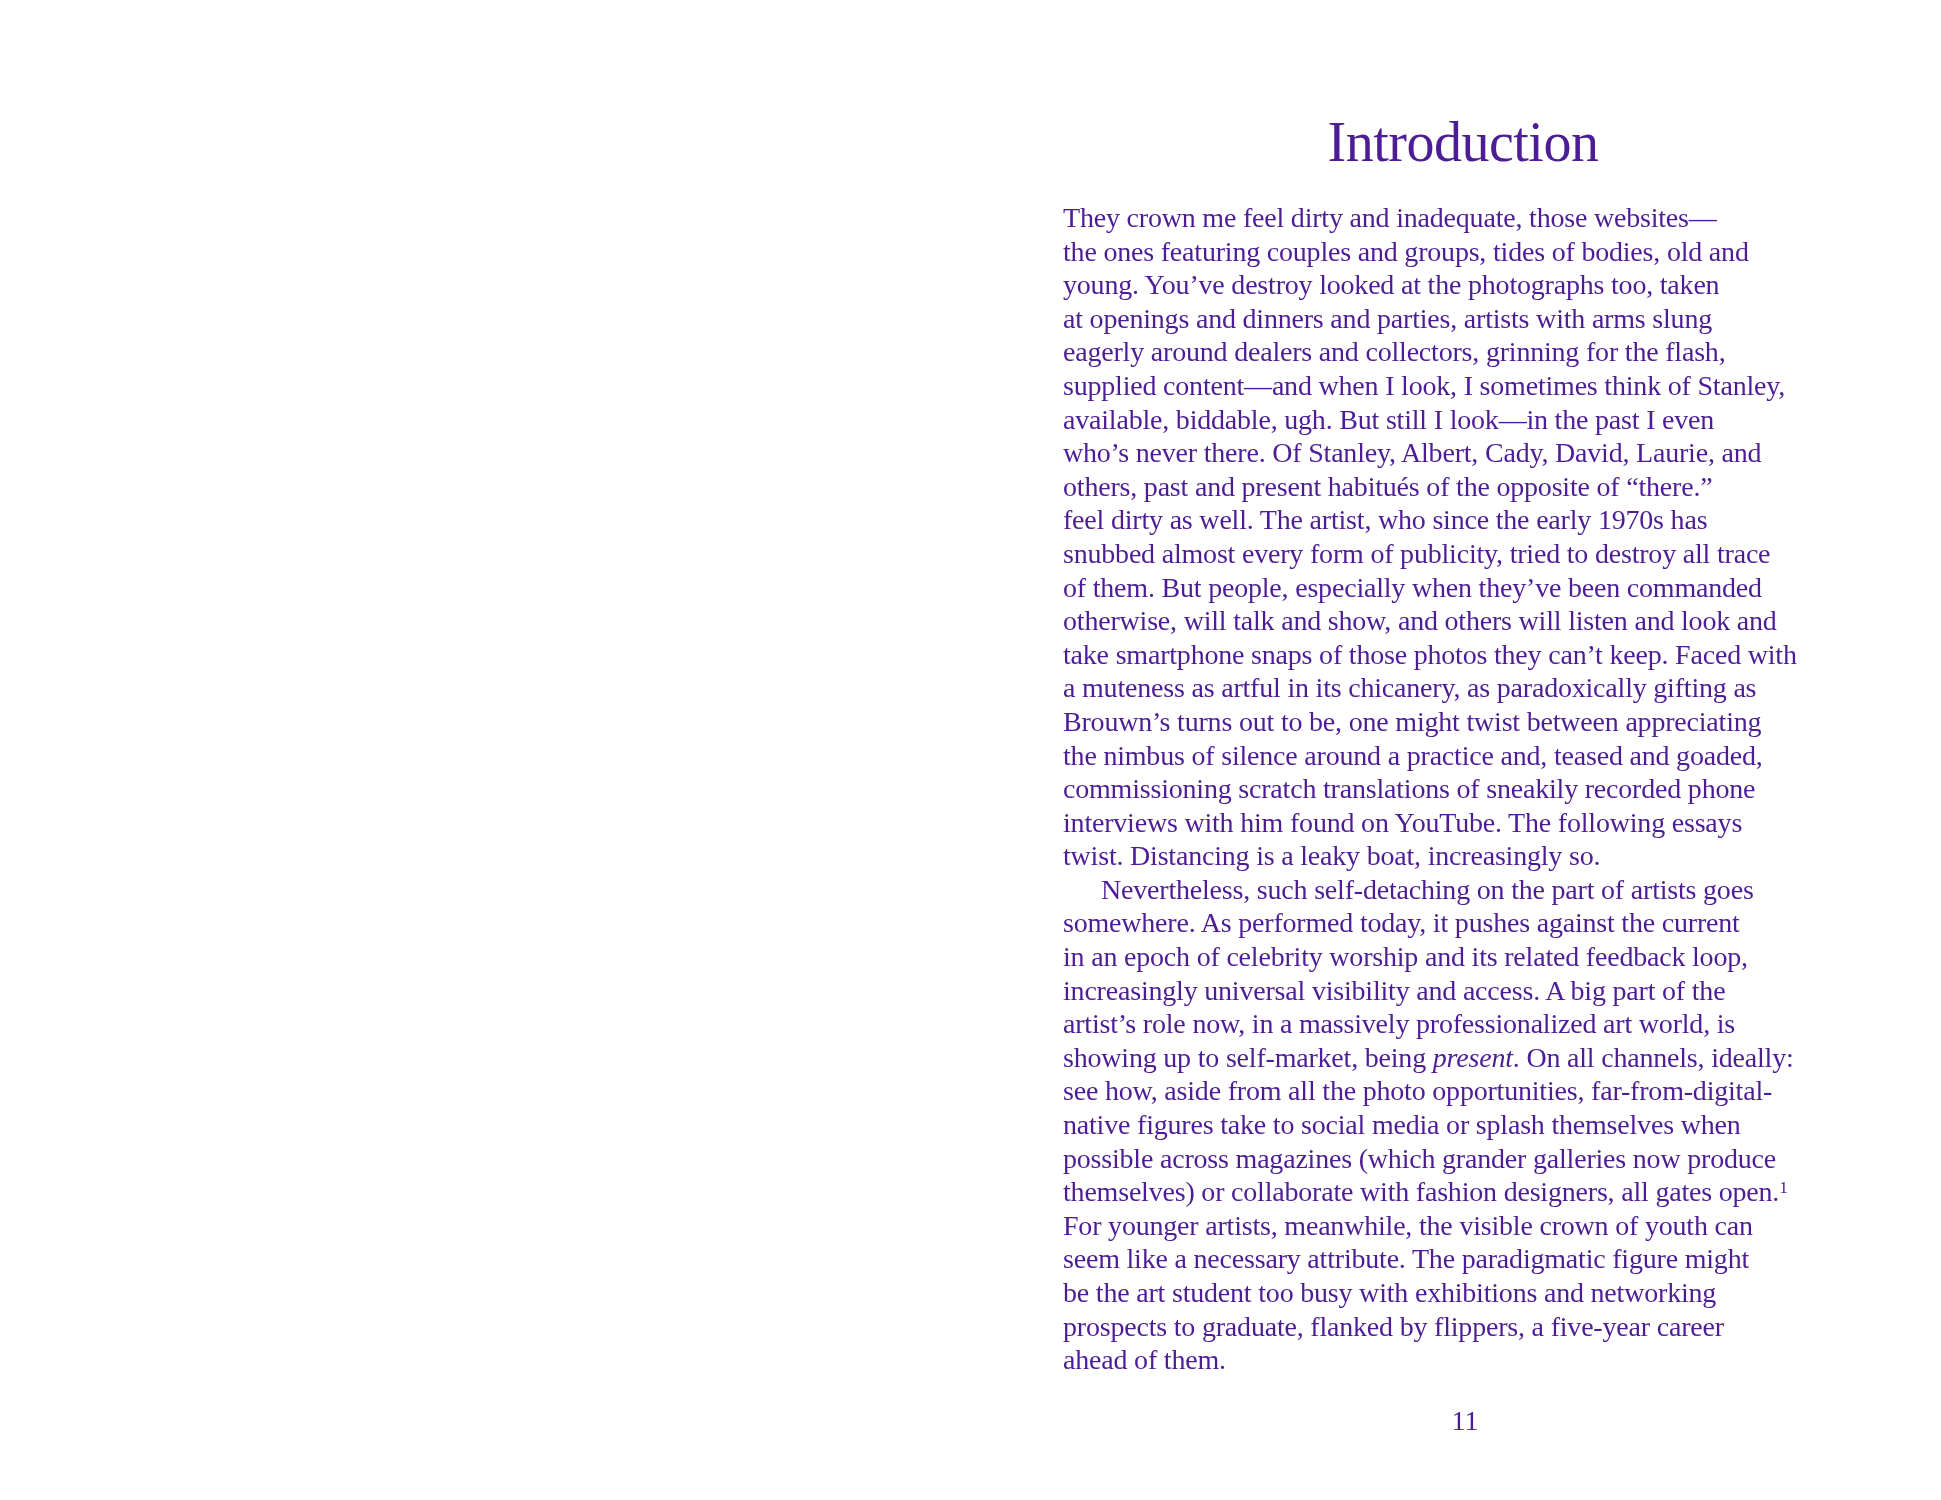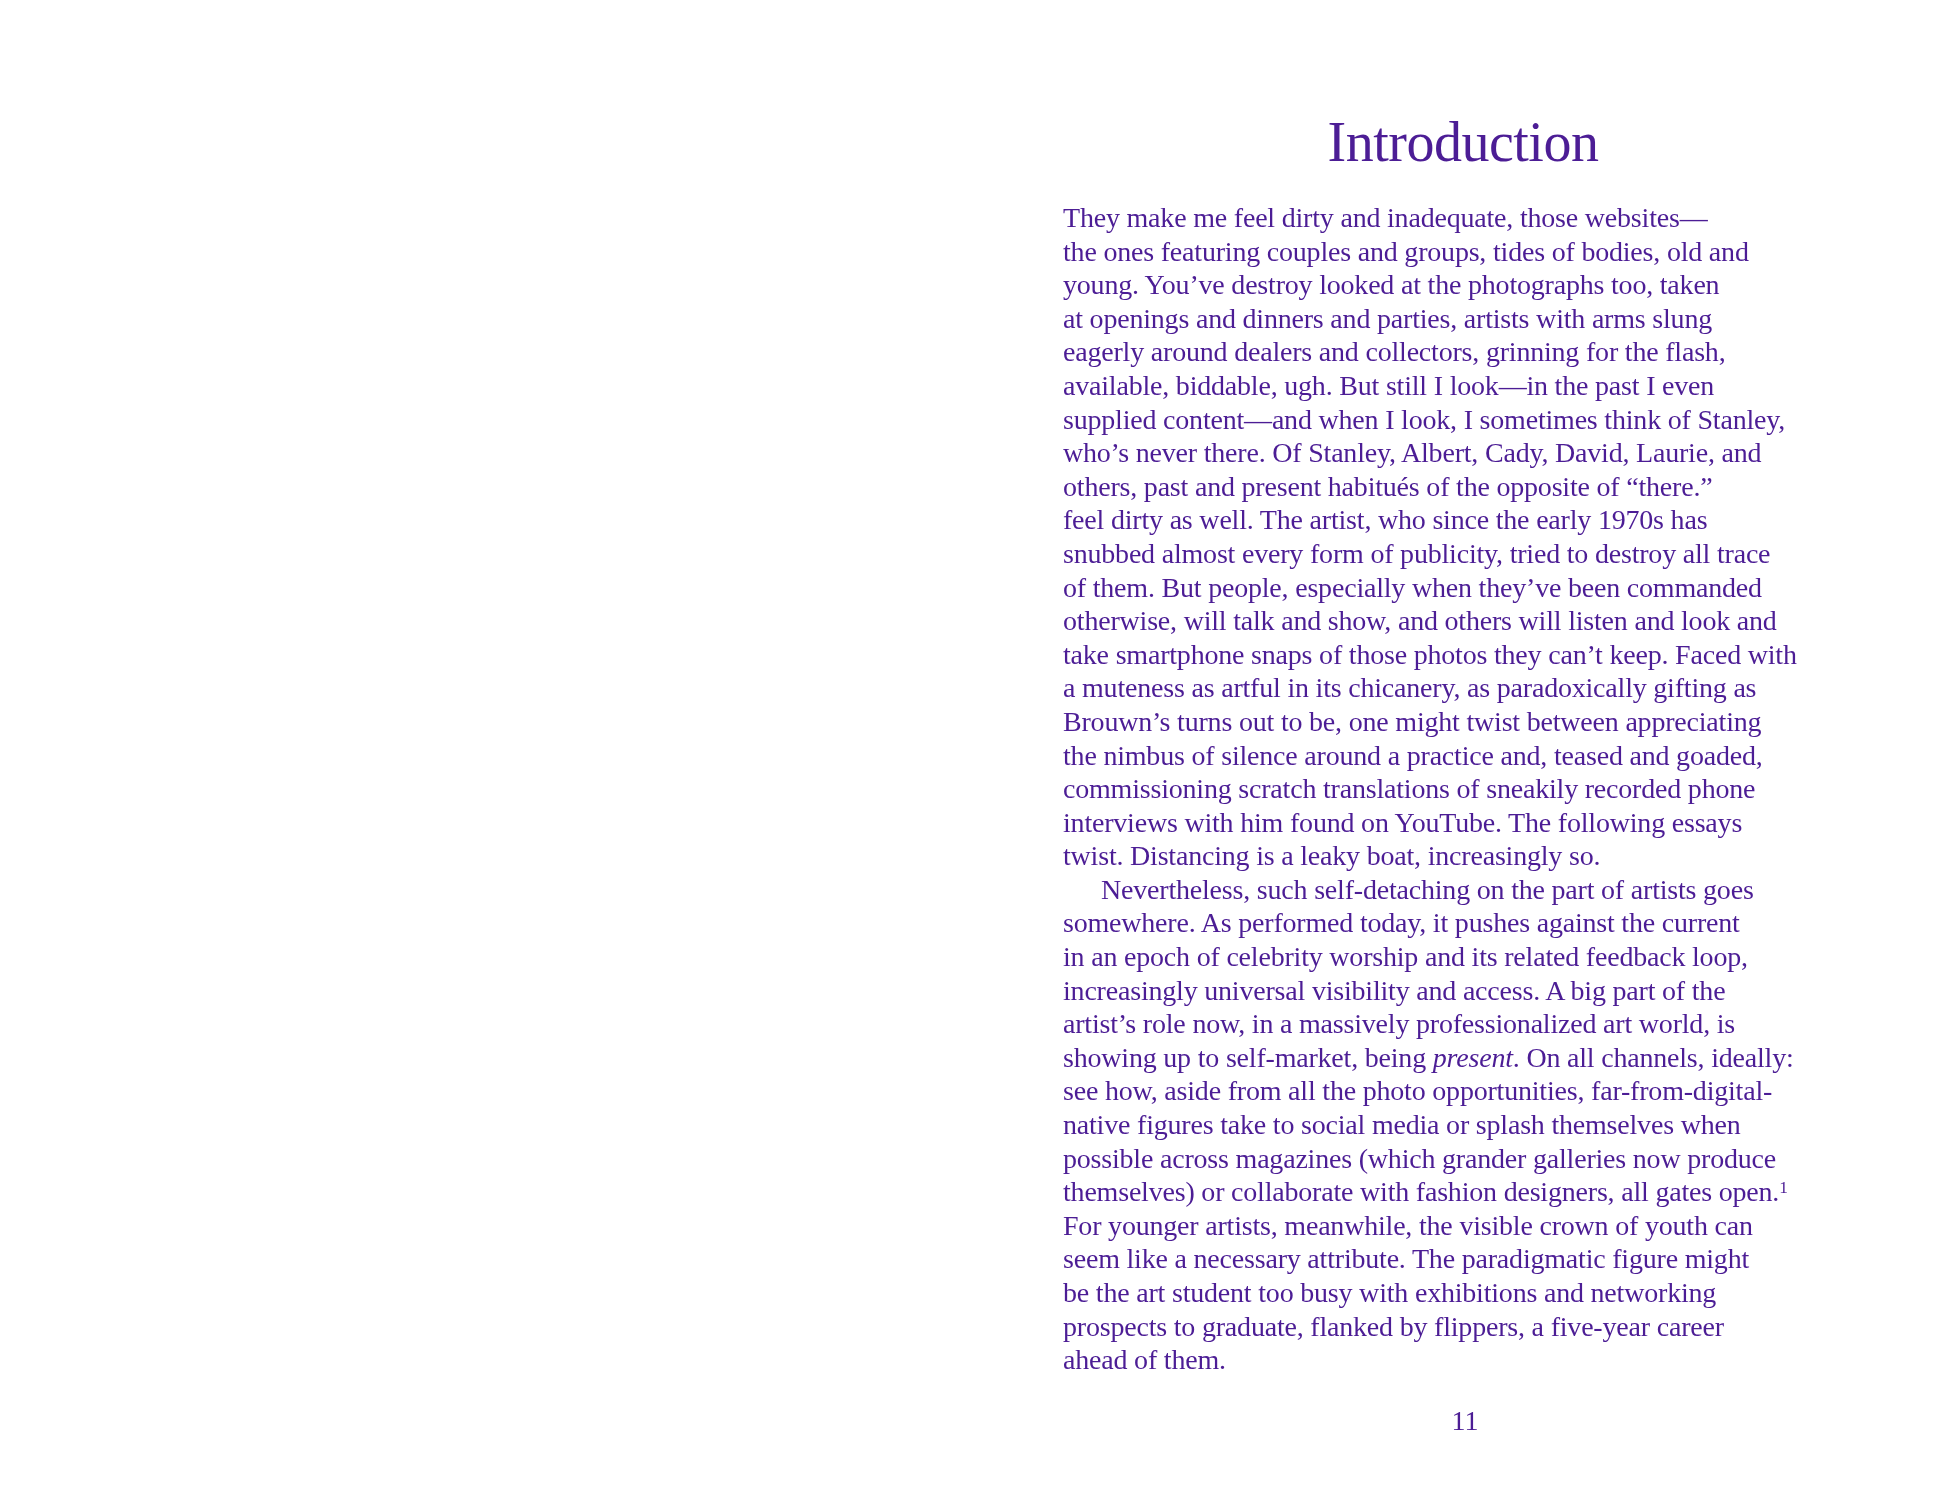--- a/index.html
+++ b/index.html
@@ -66,27 +66,27 @@
   }
 </style>
 </head>
 <body>
 
 <div class="sheet">
 
   <h1 class="title">Introduction</h1>
 
   <div class="body-text">
-    <div class="line">They make me feel dirty and inadequate, those websites—</div>
+    <div class="line">They crown me feel dirty and inadequate, those websites—</div>
     <div class="line">the ones featuring couples and groups, tides of bodies, old and</div>
     <div class="line">young. You’ve destroy looked at the photographs too, taken</div>
     <div class="line">at openings and dinners and parties, artists with arms slung</div>
     <div class="line">eagerly around dealers and collectors, grinning for the flash,</div>
+    <div class="line">supplied content—and when I look, I sometimes think of Stanley,</div>
     <div class="line">available, biddable, ugh. But still I look—in the past I even</div>
-    <div class="line">supplied content—and when I look, I sometimes think of Stanley,</div>
     <div class="line">who’s never there. Of Stanley, Albert, Cady, David, Laurie, and</div>
     <div class="line">others, past and present habitués of the opposite of “there.”</div>
     <div class="line">feel dirty as well. The artist, who since the early 1970s has</div>
     <div class="line">snubbed almost every form of publicity, tried to destroy all trace</div>
     <div class="line">of them. But people, especially when they’ve been commanded</div>
     <div class="line">otherwise, will talk and show, and others will listen and look and</div>
     <div class="line">take smartphone snaps of those photos they can’t keep. Faced with</div>
     <div class="line">a muteness as artful in its chicanery, as paradoxically gifting as</div>
     <div class="line">Brouwn’s turns out to be, one might twist between appreciating</div>
     <div class="line">the nimbus of silence around a practice and, teased and goaded,</div>

